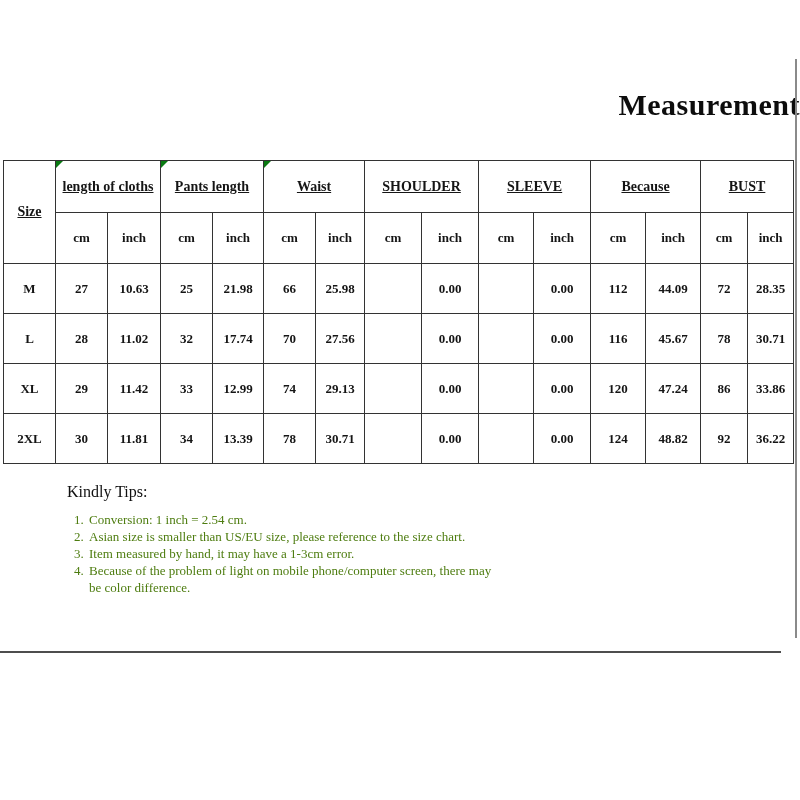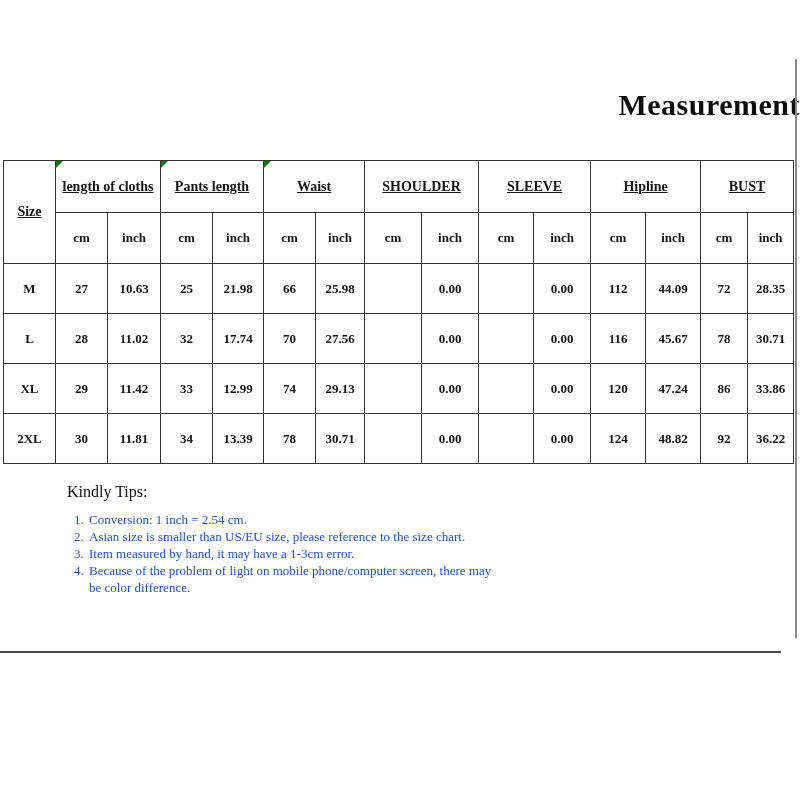--- a/index.html
+++ b/index.html
@@ -71,21 +71,21 @@
     margin-left: 21px;
     font-size: 16px;
     color: #101010;
   }
   ol.tips-list {
     margin: 10px 0 0 0;
     padding-left: 41px;
     width: 412px;
     font-size: 13px;
     line-height: 17px;
-    color: #1d4ed8;
+    color: #4d7c0f;
   }
   ol.tips-list li {
     margin: 0;
     padding-left: 2px;
   }
   .page-line-v {
     position: absolute;
     left: 795px;
     top: 59px;
     width: 2px;
@@ -127,21 +127,21 @@
         <col style="width:46px">
     </colgroup>
     <thead id="table-head">
         <tr class="group-row">
           <th rowspan="2" class="size-head">Size</th>
           <th colspan="2">length of cloths<span class="flag"></span></th>
           <th colspan="2">Pants length<span class="flag"></span></th>
           <th colspan="2">Waist<span class="flag"></span></th>
           <th colspan="2">SHOULDER</th>
           <th colspan="2">SLEEVE</th>
-          <th colspan="2">Hipline</th>
+          <th colspan="2">Because</th>
           <th colspan="2">BUST</th>
         </tr>
         <tr class="unit-row">
           <th>cm</th>
           <th>inch</th>
           <th>cm</th>
           <th>inch</th>
           <th>cm</th>
           <th>inch</th>
           <th>cm</th>

